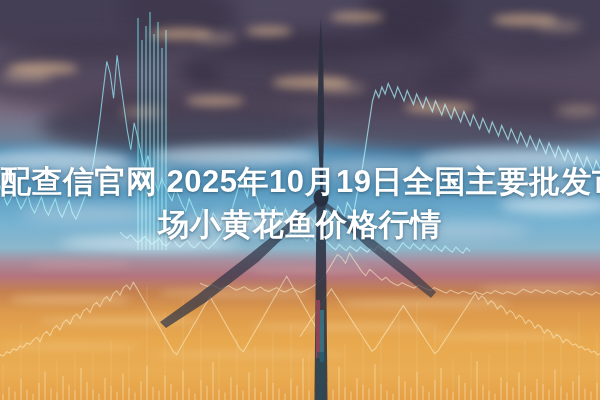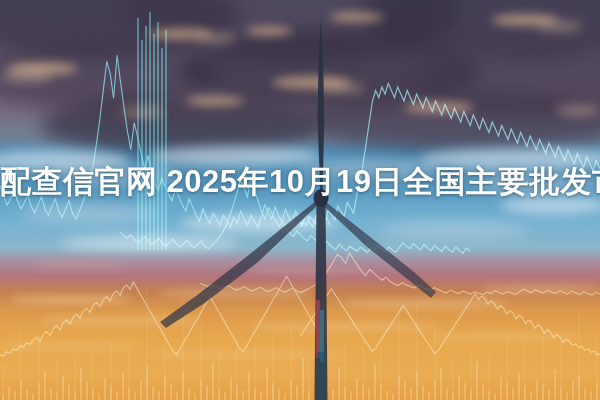--- a/index.html
+++ b/index.html
@@ -166,15 +166,16 @@
 
     <path d="M316.6 196 L325.4 196 L327.6 400 L314.4 400 Z" fill="#2b3142" opacity="0.88"></path>
 
     <rect x="316" y="300" width="4" height="58" fill="#c4486a" opacity="0.55"></rect>
     <rect x="320" y="310" width="4" height="52" fill="#2f9bb4" opacity="0.5"></rect>
     <rect x="317" y="352" width="8" height="48" fill="#1d4f63" opacity="0.55"></rect>
   </svg>
 
   <div id="title-block">
     <span class="tline">配查信官网 2025年10月19日全国主要批发市</span>
+    <span class="tline">场小黄花鱼价格行情</span>
   </div>
 
 </div>
 
 </body></html>

